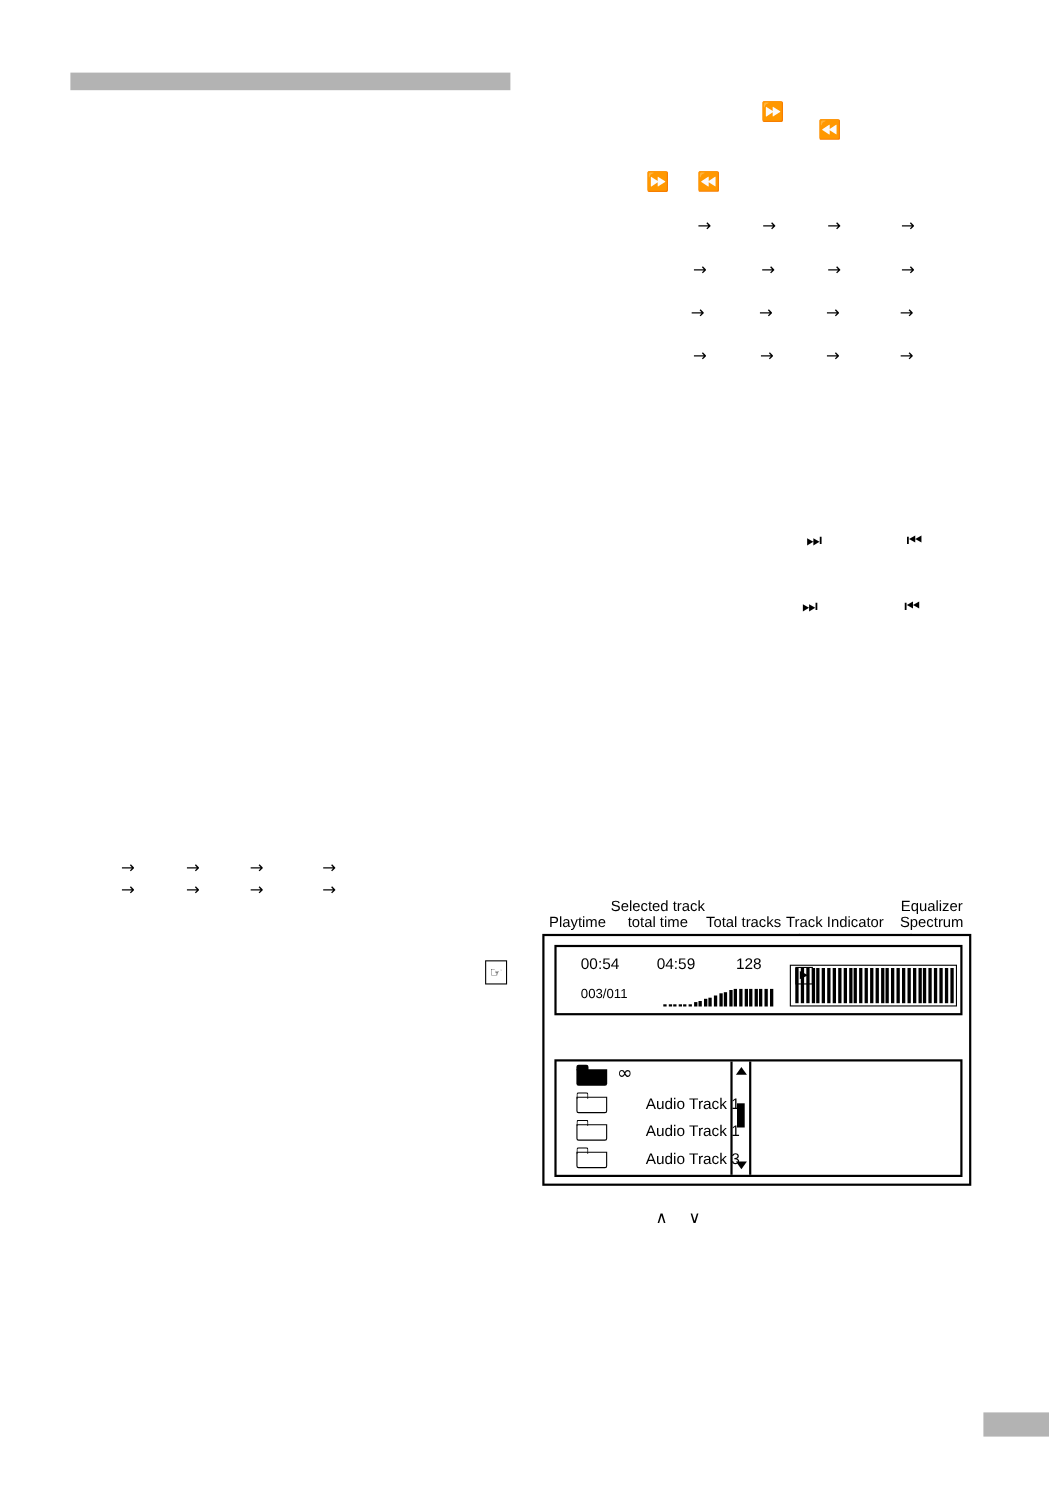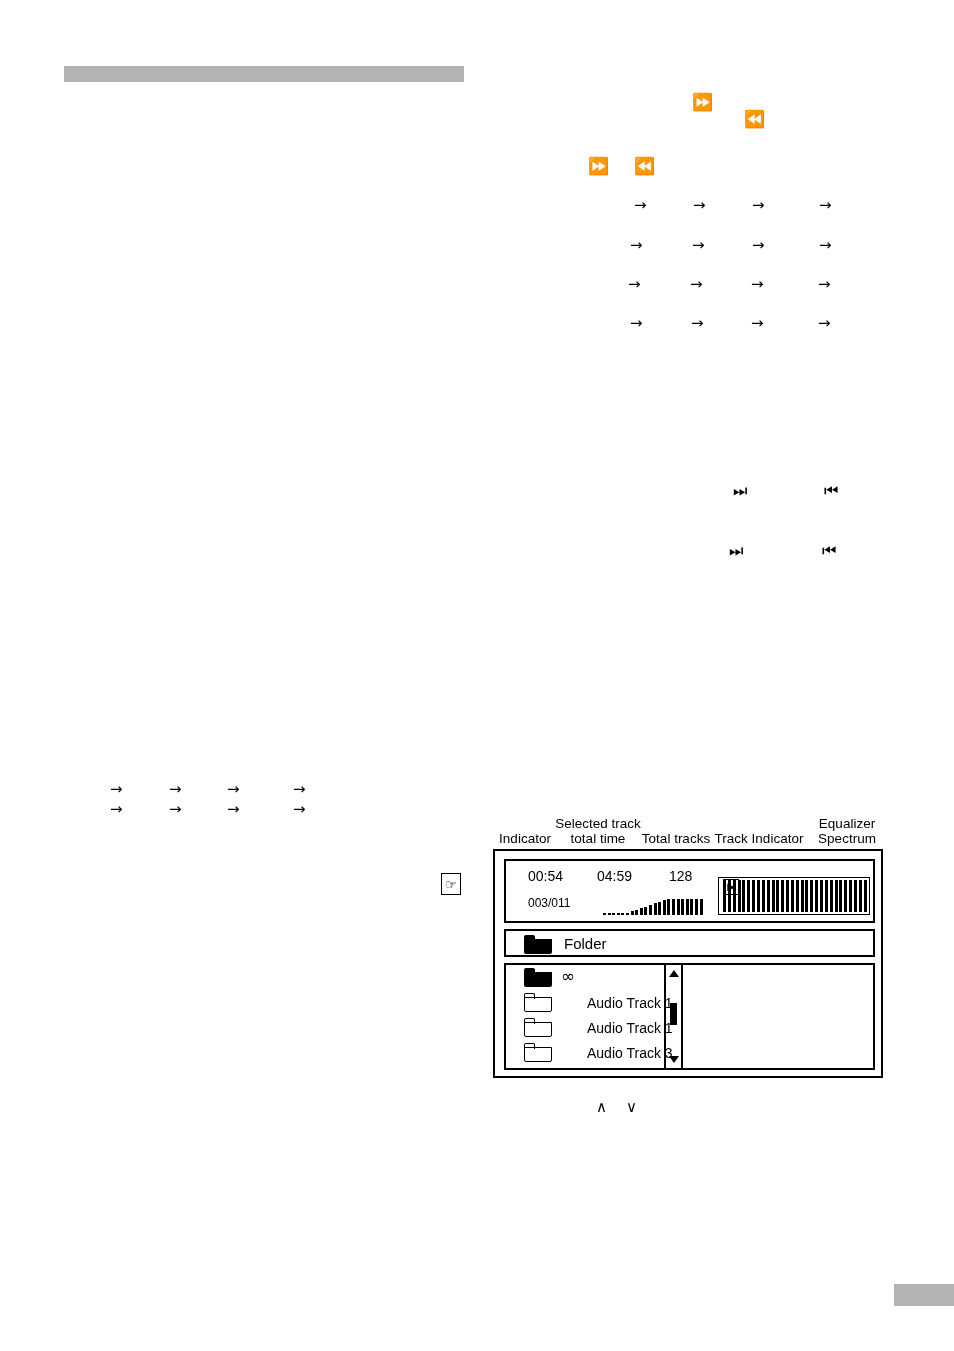--- a/index.html
+++ b/index.html
@@ -371,21 +371,21 @@
   <div class="arrow" style="left:110px; top:782px;">→</div>
   <div class="arrow" style="left:169px; top:782px;">→</div>
   <div class="arrow" style="left:227px; top:782px;">→</div>
   <div class="arrow" style="left:293px; top:782px;">→</div>
 
   <div class="arrow" style="left:110px; top:802px;">→</div>
   <div class="arrow" style="left:169px; top:802px;">→</div>
   <div class="arrow" style="left:227px; top:802px;">→</div>
   <div class="arrow" style="left:293px; top:802px;">→</div>
 
-  <div class="callout" style="left:485px; top:831px; width:80px;">Indicator</div>
+  <div class="callout" style="left:485px; top:831px; width:80px;">Playtime</div>
   <div class="callout" style="left:550px; top:816px; width:96px;">Selected track
 total time</div>
   <div class="callout" style="left:635px; top:831px; width:82px;">Total tracks</div>
   <div class="callout" style="left:706px; top:831px; width:106px;">Track Indicator</div>
   <div class="callout" style="left:808px; top:816px; width:78px;">Equalizer
 Spectrum</div>
 
   <div class="leader" style="left:726px; top:849px; width:1px; height:24px; transform:rotate(-18deg); transform-origin: top center;"></div>
   <div class="leader" style="left:828px; top:849px; width:1px; height:40px; transform:rotate(9deg); transform-origin: top center;"></div>
 
@@ -456,27 +456,20 @@
             <i style="left: 115.55px;"></i>
             <i style="left: 120.4px;"></i>
             <i style="left: 125.25px;"></i>
             <i style="left: 130.1px;"></i>
             <i style="left: 134.95px;"></i>
             <i style="left: 139.8px;"></i>
             <i style="left: 144.65px;"></i>
           </div>
       </div>
 
-      <div class="panel-folder">
-        <span class="ficon filled" style="top:4px;">
-          <span class="tab"></span>
-            <span class="body"></span>
-        </span>
-        <span class="folder-label">Folder</span>
-      </div>
 
       <div class="panel-list">
         <div class="list-left">
 
           <div class="list-row">
             <span class="ficon filled" style="top:3px;">
               <span class="tab"></span>
                 <span class="body"></span>
             </span>
             <span class="infinity" style="top:3px;">∞</span>

